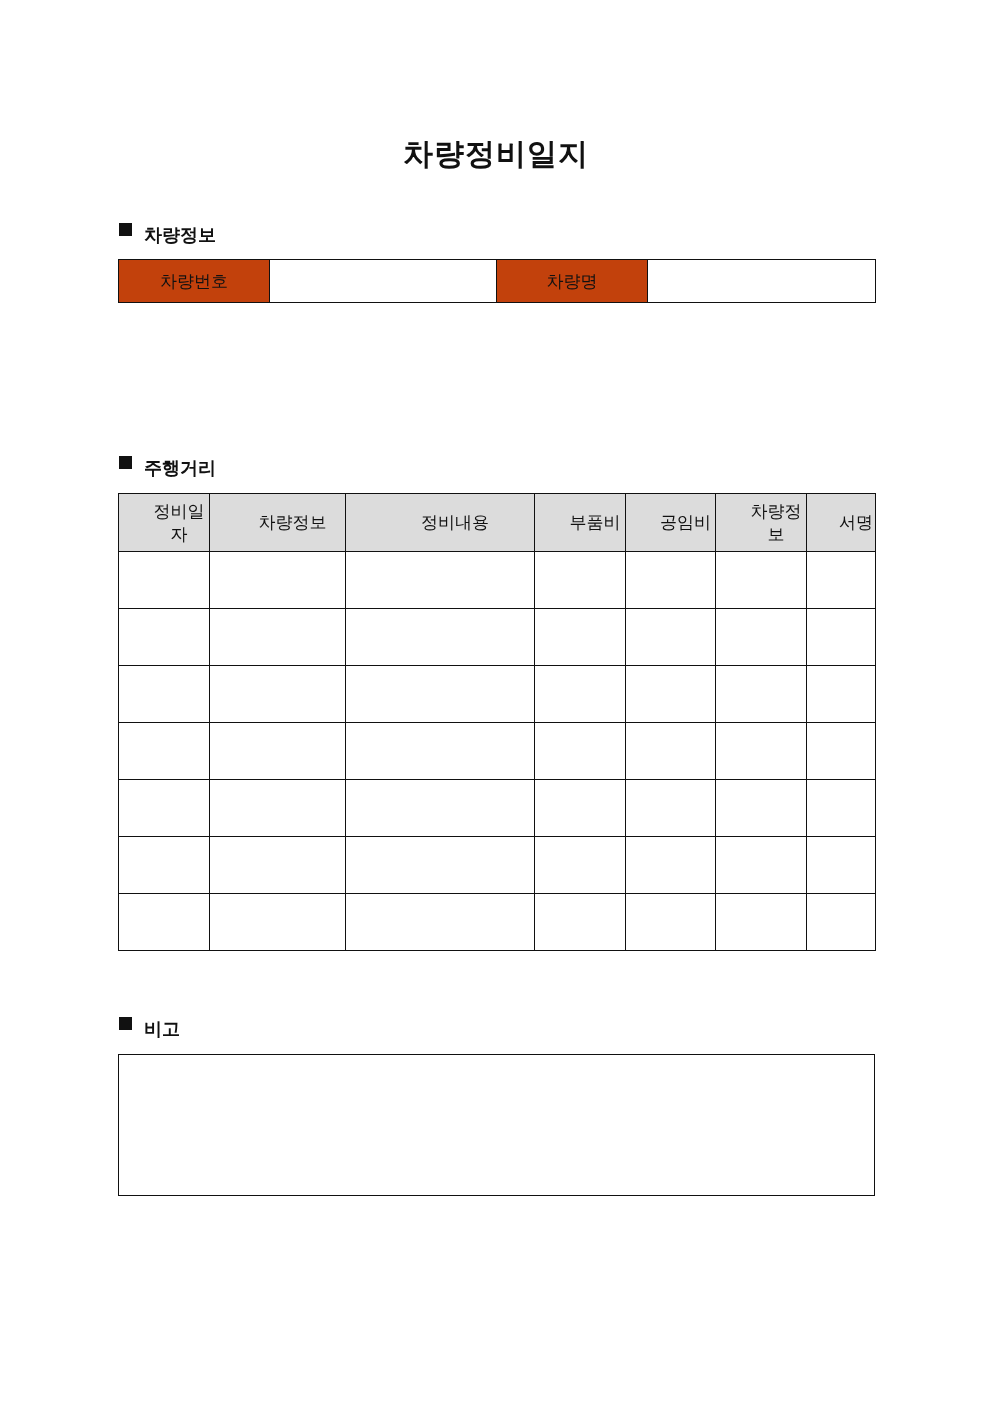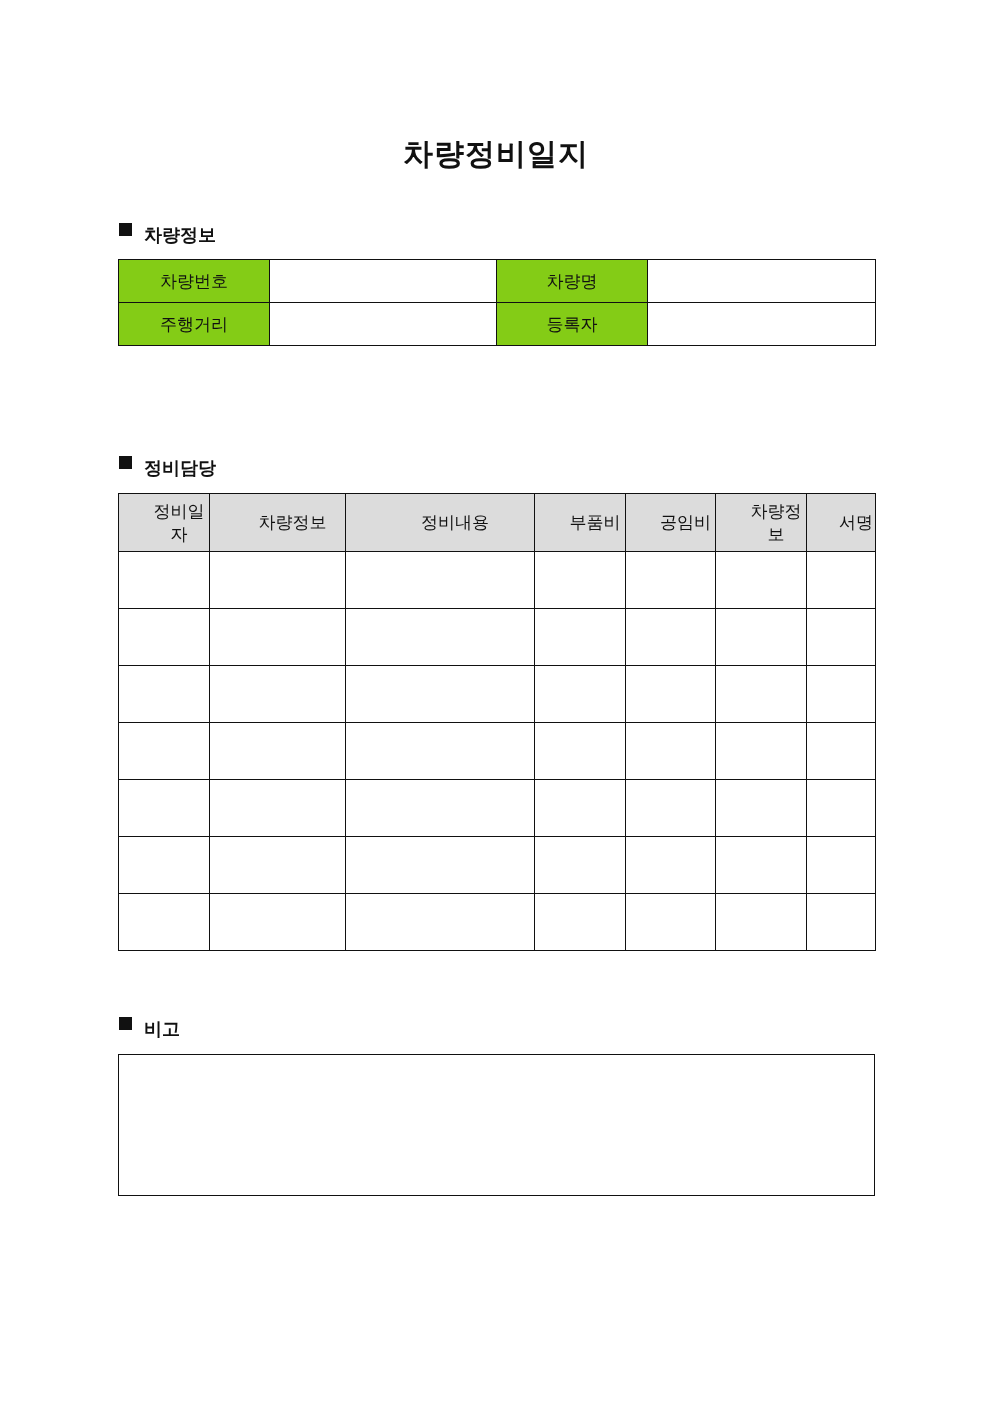--- a/index.html
+++ b/index.html
@@ -2,21 +2,21 @@
 <html><head>
 <meta charset="utf-8">
 <style>
   html, body { margin: 0; padding: 0; background: #ffffff; }
   body { width: 992px; height: 1403px; position: relative; font-family: "DejaVu Sans", sans-serif; color: #111; }
   .title { position: absolute; top: 134px; left: 0; width: 992px; text-align: center; font-size: 30px; font-weight: bold; letter-spacing: 1px; }
   .section-title { position: absolute; left: 119px; font-size: 18px; font-weight: bold; display: flex; align-items: flex-start; }
   .section-title .sq { display: inline-block; width: 13px; height: 13px; background: #111; margin-right: 12px; }
   table { position: absolute; left: 118px; border-collapse: collapse; table-layout: fixed; }
   td, th { border: 1px solid #111; font-weight: normal; font-size: 17px; text-align: center; padding: 0; }
-  .lbl { background: #84cc16; }
+  .lbl { background: #c2410c; }
   .info td { height: 42px; }
   .rec th { height: 57px; background: #dcdcdc; padding-left: 30px; }
   .rec td { height: 56px; }
   .notes { position: absolute; left: 118px; top: 1054px; width: 755px; height: 140px; border: 1px solid #111; }
 </style>
 </head>
 <body>
 
 <div class="title">차량정비일지</div>
 
@@ -32,32 +32,26 @@
       <col style="width:151px">
       <col style="width:228px">
     </colgroup>
   <tbody>
       <tr>
     <td class="lbl">차량번호</td>
     <td></td>
     <td class="lbl">차량명</td>
     <td></td>
   </tr>
-  <tr>
-    <td class="lbl">주행거리</td>
-    <td></td>
-    <td class="lbl">등록자</td>
-    <td></td>
-  </tr>
 </tbody>
   </table>
 
 <div class="section-title" style="top:456px;">
   <span class="sq"></span>
-  <span>정비담당</span>
+  <span>주행거리</span>
 </div>
 
 <table class="rec" style="top:493px; width:757px;">
   <colgroup>
     <col style="width:91px">
       <col style="width:136px">
       <col style="width:189px">
       <col style="width:91px">
       <col style="width:90px">
       <col style="width:91px">

